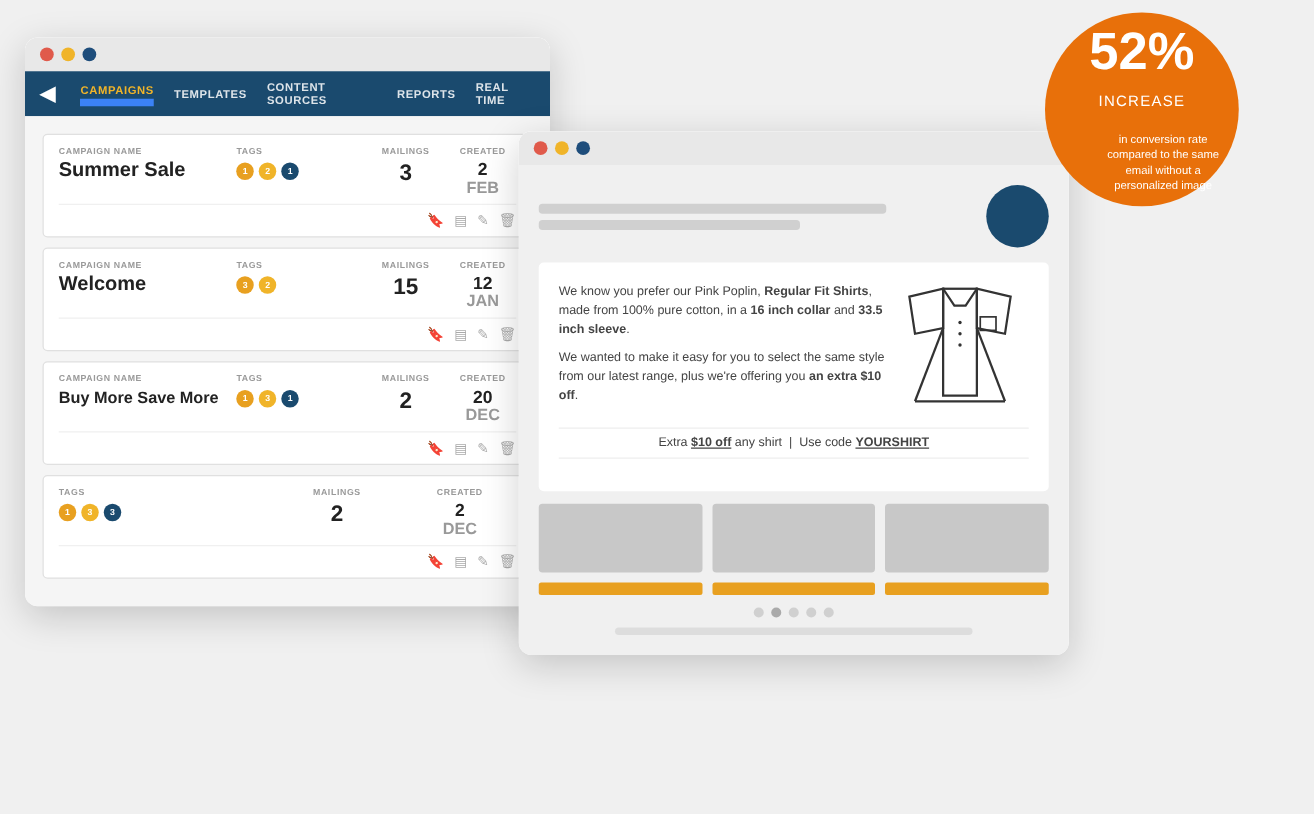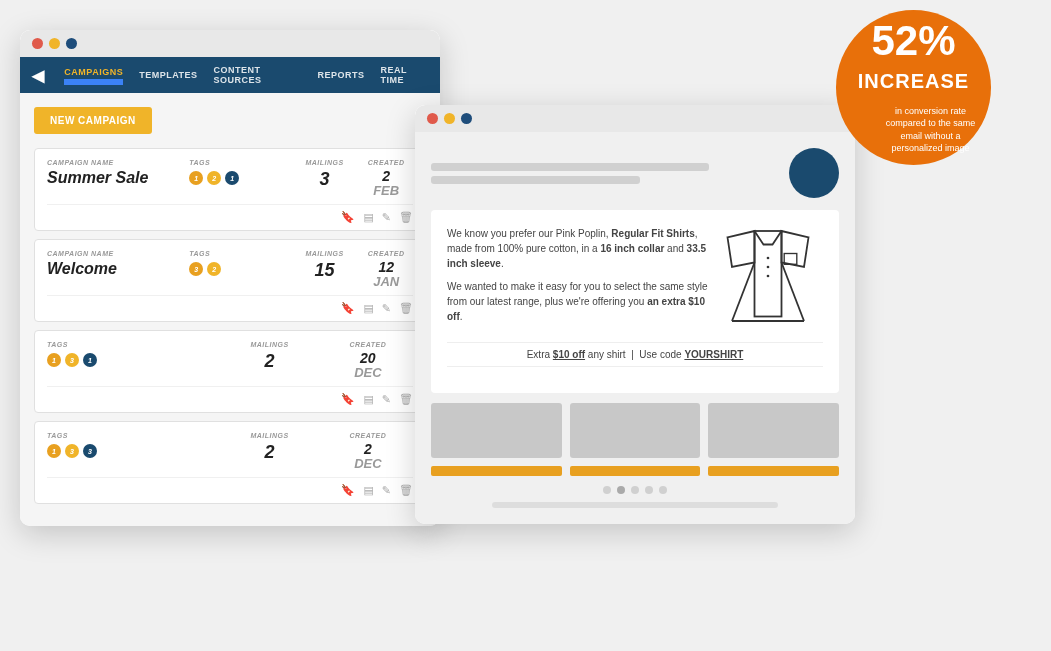--- a/index.html
+++ b/index.html
@@ -101,21 +101,20 @@
       border: 1px solid #e0e0e0;
       border-radius: 4px;
       margin-bottom: 8px;
       padding: 10px 12px 4px 12px;
     }
 
     .campaign-row {
       display: flex;
       align-items: flex-start;
       gap: 8px;
-      font-style: italic;
     }
 
     .campaign-col {
       display: flex;
       flex-direction: column;
     }
 
     .col-name { flex: 2; }
     .col-tags { flex: 1.5; }
     .col-mailings { flex: 0.8; text-align: center; }
@@ -372,22 +371,22 @@
     }
 
     .badge-percent {
       font-size: 42px;
       font-weight: 900;
       color: #fff;
       line-height: 1;
     }
 
     .badge-increase {
-      font-size: 20px;
-      font-weight: bold;
+      font-size: 12px;
+      font-weight: normal;
       color: #fff;
       letter-spacing: 1px;
       text-transform: uppercase;
     }
 
     .badge-desc {
       font-size: 9px;
       color: #fff;
       line-height: 1.4;
       margin-top: 4px;
@@ -412,21 +411,20 @@
   </div>
   <div class="nav-bar">
     <span class="nav-logo">◀</span>
     <span class="nav-item active">CAMPAIGNS</span>
     <span class="nav-item">TEMPLATES</span>
     <span class="nav-item">CONTENT SOURCES</span>
     <span class="nav-item">REPORTS</span>
     <span class="nav-item">REAL TIME</span>
   </div>
   <div class="campaign-body">
-    <button class="new-campaign-btn">NEW CAMPAIGN</button>
 
     
     <div class="campaign-card">
       <div class="campaign-row">
         <div class="campaign-col col-name">
           <span class="col-label">CAMPAIGN NAME</span>
           <span class="col-value-large">Summer Sale</span>
         </div>
         <div class="campaign-col col-tags">
           <span class="col-label">TAGS</span>
@@ -479,20 +477,59 @@
           </div>
         </div>
         <div class="campaign-col col-mailings">
           <span class="col-label">MAILINGS</span>
           <span class="col-value-num">15</span>
         </div>
         <div class="campaign-col col-created">
           <span class="col-label">CREATED</span>
           <span class="col-value-date">12</span>
           <span class="col-value-month">JAN</span>
+        </div>
+      </div>
+      <div class="campaign-actions">
+        <span class="action-icon">🔖</span>
+        <span class="action-icon">▤</span>
+        <span class="action-icon">✎</span>
+        <span class="action-icon">🗑</span>
+      </div>
+    </div>
+
+    
+    <div class="campaign-card">
+      <div class="campaign-row">
+        <div class="campaign-col col-name">
+          <span class="col-label">CAMPAIGN NAME</span>
+          <span class="col-value-large" style="font-size:13px;">Buy More Save More</span>
+        </div>
+        <div class="campaign-col col-tags">
+          <span class="col-label">TAGS</span>
+          <div class="tags-row">
+            <div class="tag-dot tag-orange">
+                <span>1</span>
+              </div>
+            <div class="tag-dot tag-yellow">
+                <span>3</span>
+              </div>
+            <div class="tag-dot tag-dark-blue">
+                <span>1</span>
+              </div>
+          </div>
+        </div>
+        <div class="campaign-col col-mailings">
+          <span class="col-label">MAILINGS</span>
+          <span class="col-value-num">2</span>
+        </div>
+        <div class="campaign-col col-created">
+          <span class="col-label">CREATED</span>
+          <span class="col-value-date">20</span>
+          <span class="col-value-month">DEC</span>
         </div>
       </div>
       <div class="campaign-actions">
         <span class="action-icon">🔖</span>
         <span class="action-icon">▤</span>
         <span class="action-icon">✎</span>
         <span class="action-icon">🗑</span>
       </div>
     </div>
 
@@ -502,55 +539,20 @@
         <div class="campaign-col col-tags">
           <span class="col-label">TAGS</span>
           <div class="tags-row">
             <div class="tag-dot tag-orange">
                 <span>1</span>
               </div>
             <div class="tag-dot tag-yellow">
                 <span>3</span>
               </div>
             <div class="tag-dot tag-dark-blue">
-                <span>1</span>
-              </div>
-          </div>
-        </div>
-        <div class="campaign-col col-mailings">
-          <span class="col-label">MAILINGS</span>
-          <span class="col-value-num">2</span>
-        </div>
-        <div class="campaign-col col-created">
-          <span class="col-label">CREATED</span>
-          <span class="col-value-date">20</span>
-          <span class="col-value-month">DEC</span>
-        </div>
-      </div>
-      <div class="campaign-actions">
-        <span class="action-icon">🔖</span>
-        <span class="action-icon">▤</span>
-        <span class="action-icon">✎</span>
-        <span class="action-icon">🗑</span>
-      </div>
-    </div>
-
-    
-    <div class="campaign-card">
-      <div class="campaign-row">
-        <div class="campaign-col col-tags">
-          <span class="col-label">TAGS</span>
-          <div class="tags-row">
-            <div class="tag-dot tag-orange">
-                <span>1</span>
-              </div>
-            <div class="tag-dot tag-yellow">
-                <span>3</span>
-              </div>
-            <div class="tag-dot tag-dark-blue">
                 <span>3</span>
               </div>
           </div>
         </div>
         <div class="campaign-col col-mailings">
           <span class="col-label">MAILINGS</span>
           <span class="col-value-num">2</span>
         </div>
         <div class="campaign-col col-created">
           <span class="col-label">CREATED</span>

